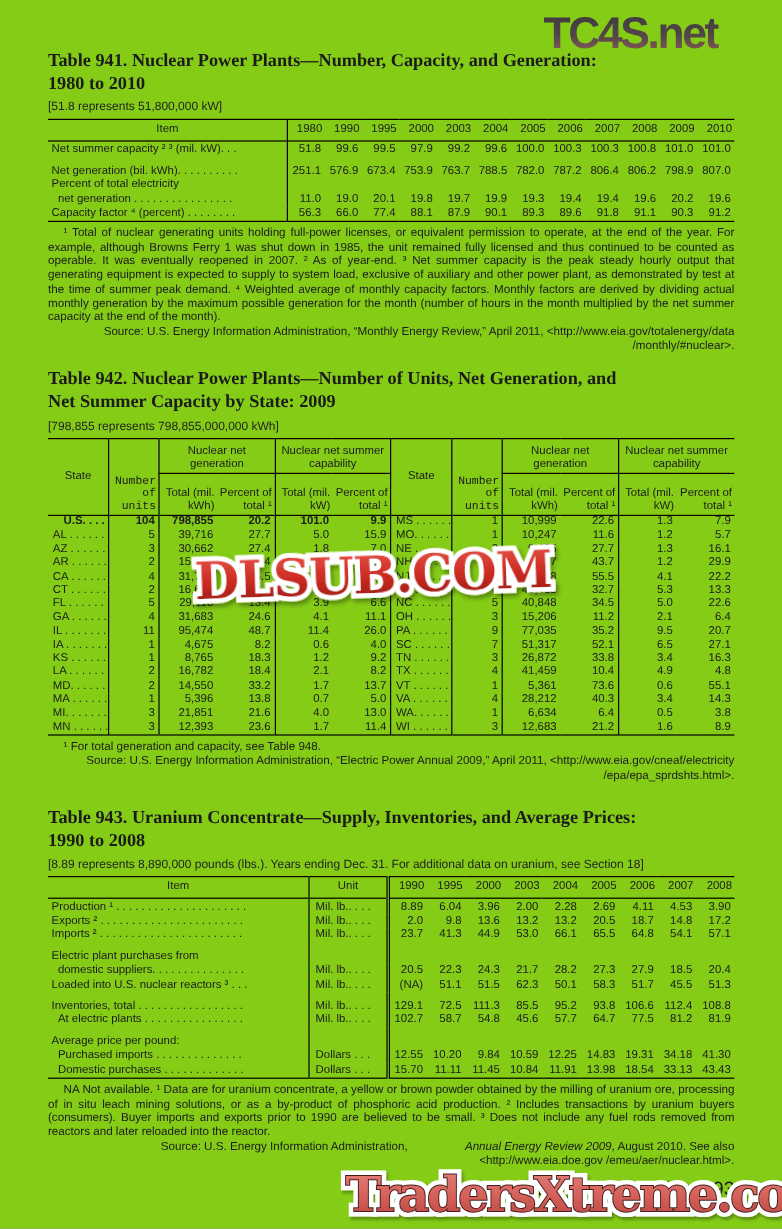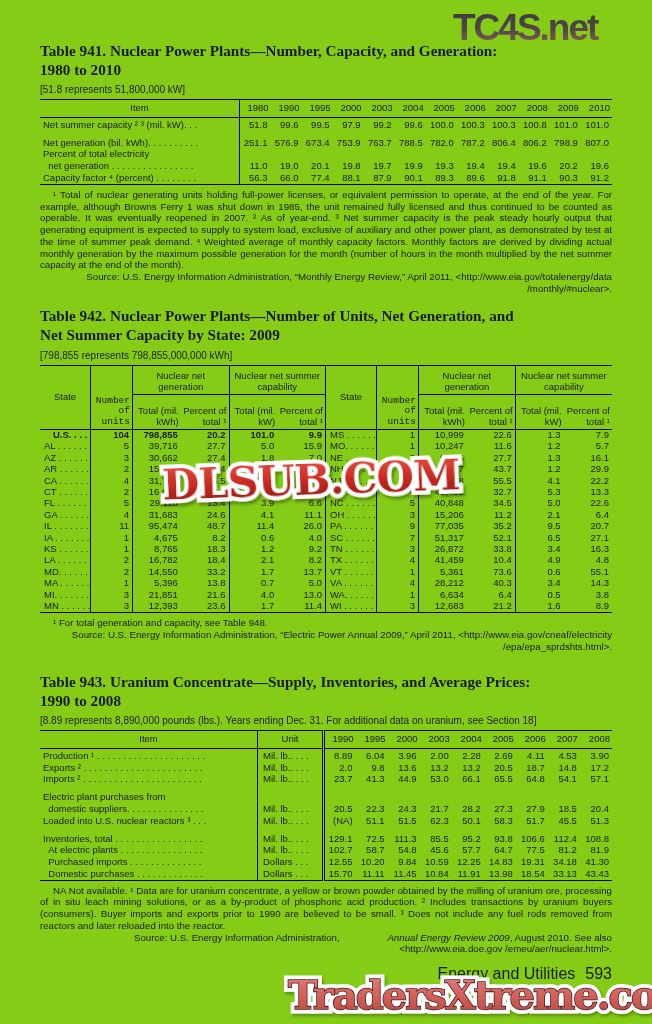--- a/index.html
+++ b/index.html
@@ -607,20 +607,33 @@
             <td>102.7</td>
             <td>58.7</td>
             <td>54.8</td>
             <td>45.6</td>
             <td>57.7</td>
             <td>64.7</td>
             <td>77.5</td>
             <td>81.2</td>
             <td>81.9</td>
           </tr>
+          <tr class="g">
+            <td>Average price per pound:</td>
+            <td></td>
+            <td></td>
+            <td></td>
+            <td></td>
+            <td></td>
+            <td></td>
+            <td></td>
+            <td></td>
+            <td></td>
+            <td></td>
+          </tr>
           <tr>
             <td>&nbsp;&nbsp;Purchased imports  . . . . . . . . . . . . . .</td>
             <td>Dollars . . .</td>
             <td>12.55</td>
             <td>10.20</td>
             <td>9.84</td>
             <td>10.59</td>
             <td>12.25</td>
             <td>14.83</td>
             <td>19.31</td>

